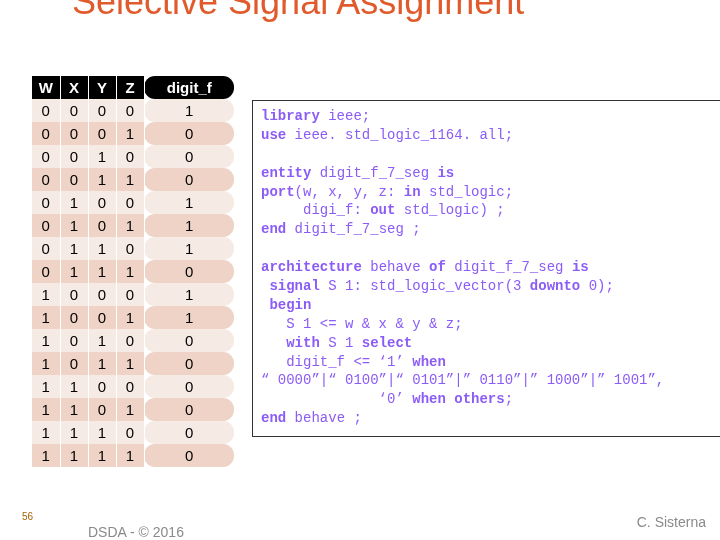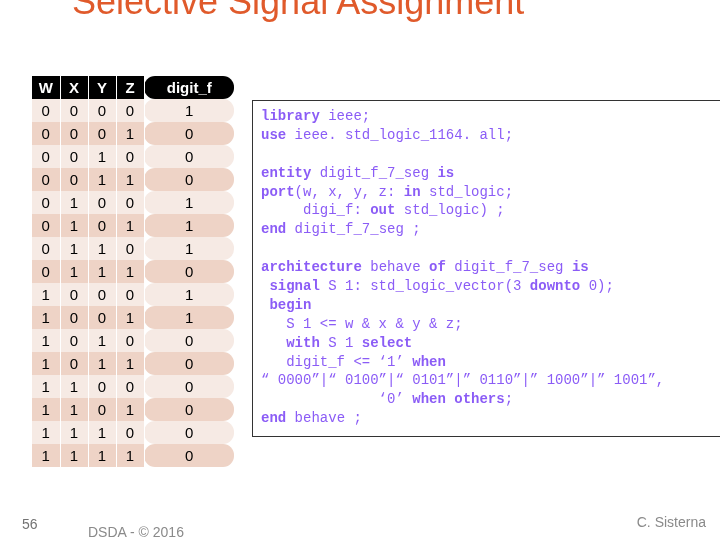--- a/index.html
+++ b/index.html
@@ -17,23 +17,23 @@
     left: 72px;
     top: -18px;
     font-size: 36px;
     font-weight: 400;
     color: #e05a2b;
     line-height: 1.1;
   }
   .page-num {
     position: absolute;
     left: 22px;
-    bottom: 8px;
-    font-size: 14px;
-    color: #737373;
+    bottom: 18px;
+    font-size: 10px;
+    color: #a16207;
   }
   .footer-left {
     position: absolute;
     left: 88px;
     bottom: 0;
     font-size: 14px;
     color: #8a8a8a;
   }
   .footer-right {
     position: absolute;

